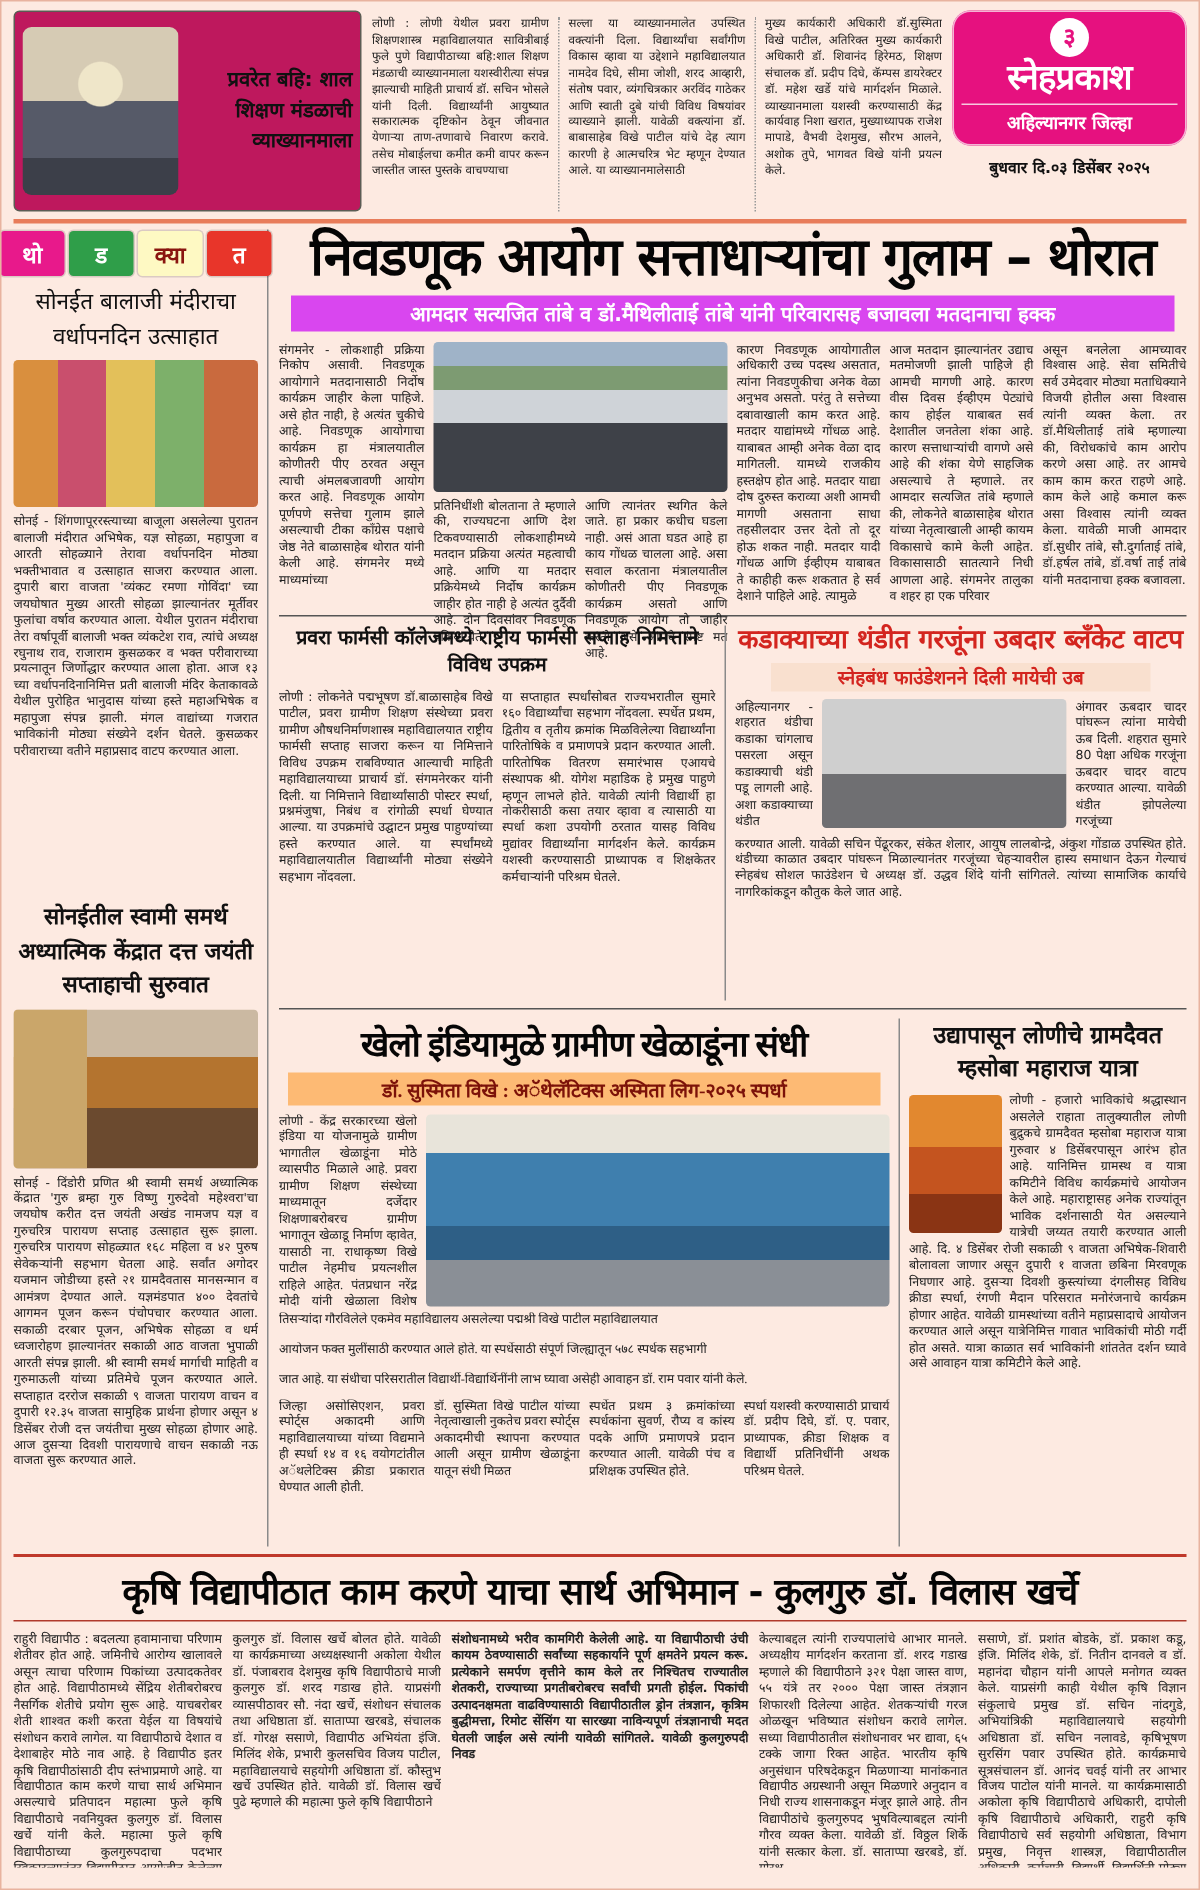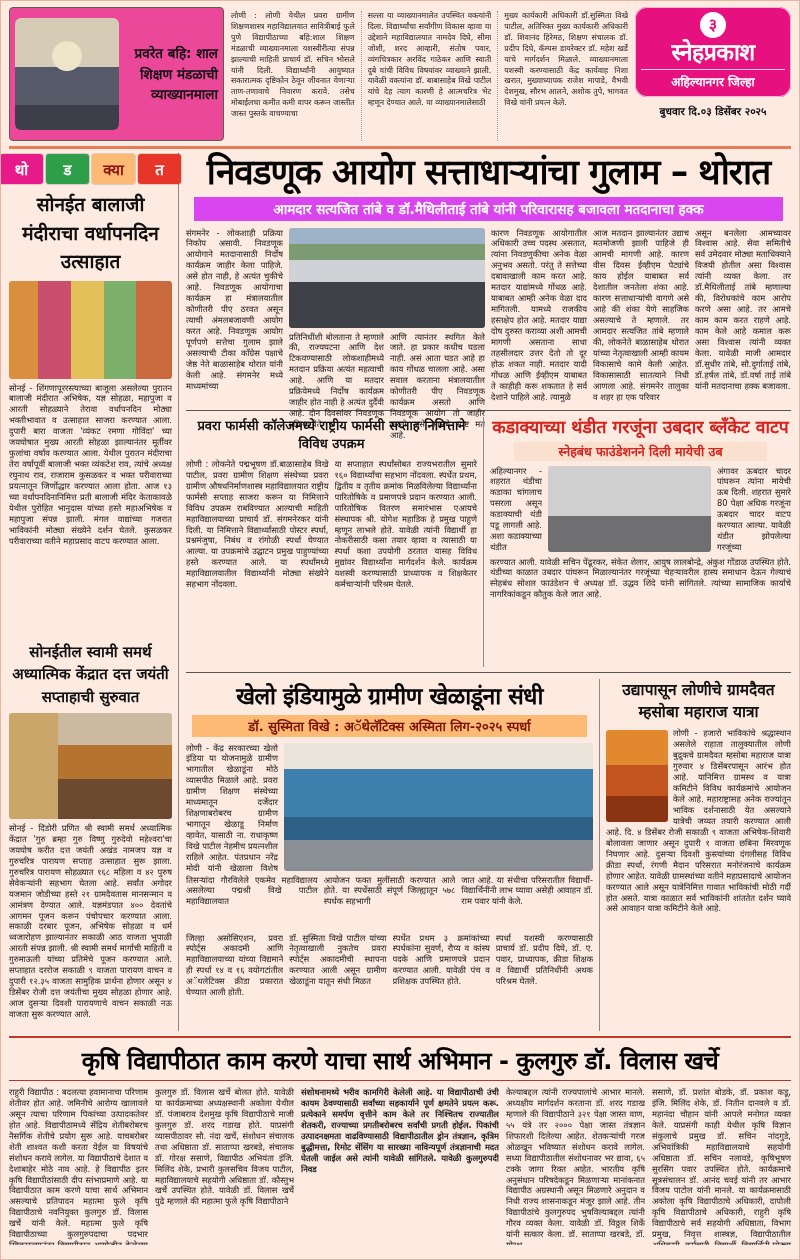--- a/index.html
+++ b/index.html
@@ -4,22 +4,22 @@
 <style>
   html,body{margin:0;padding:0;background:#efe6df;}
   body{font-family:"DejaVu Sans","Liberation Sans",sans-serif;color:#1c1c1c;}
   .page{position:relative;width:800px;height:1260px;margin:0 auto;box-sizing:border-box;
         padding:6px 8px;background:#fdeae1;overflow:hidden;border:1px solid #e8b39f;}
   
   .jtxt{text-align:justify;font-size:8.3px;line-height:1.32;color:#222;overflow:hidden;}
   .ph{border-radius:3px;background:#b8a89a;flex:none;}
   
   .top-band{display:flex;gap:7px;height:134px;border-bottom:3px solid #e87c5a;padding-bottom:5px;}
-  .lecture-box{width:215px;box-sizing:border-box;border:1.5px solid #5c5c54;border-radius:4px;
-               background:#ec4899;padding:5px;display:flex;gap:6px;align-items:center;}
+  .lecture-box{width:232px;box-sizing:border-box;border:1.5px solid #5c5c54;border-radius:4px;
+               background:#be185d;padding:5px;display:flex;gap:6px;align-items:center;}
   .ph-award{width:104px;height:112px;border-radius:6px;
      background:radial-gradient(circle at 50% 34%, #efe6c9 0 16%, rgba(0,0,0,0) 17%),
                 linear-gradient(180deg,#d6cbb4 0 44%,#565a68 44% 78%,#3c3f49 78% 100%);}
   .lecture-head{flex:1;font-weight:bold;font-size:13.5px;line-height:1.55;text-align:right;color:#111;}
   .top-cols{flex:1;display:flex;gap:6px;padding-top:4px;}
   .top-col{flex:1;font-size:7.8px;line-height:1.4;text-align:justify;overflow:hidden;}
   .top-col + .top-col{border-left:1px dotted #999;padding-left:6px;}
   .mast-wrap{width:156px;text-align:center;}
   .mast-box{background:#e6117f;border-radius:12px;padding:5px 6px 7px;box-shadow:0 0 0 1px #f3b4d4 inset;}
   .mast-circle{width:26px;height:26px;margin:0 auto 2px;background:#fff;border-radius:50%;
@@ -27,21 +27,21 @@
   .mast-title{color:#fff;font-weight:bold;font-size:23px;line-height:1.1;letter-spacing:-0.5px;}
   .mast-district{color:#fff;font-weight:bold;font-size:12px;border-top:1px solid #f7c9df;
                  margin-top:4px;padding-top:3px;}
   .date-line{font-weight:bold;font-size:10.5px;margin-top:7px;color:#111;}
   
   .main-row{display:flex;gap:7px;height:878px;margin-top:4px;}
   .sidebar{width:170px;box-sizing:border-box;border-right:1px solid #8a8a8a;padding-right:6px;}
   .logo-row{display:flex;gap:3px;justify-content:center;margin:1px 0 6px;}
   .logo-block{height:30px;min-width:33px;padding:0 5px;border-radius:3px;color:#fff;font-weight:bold;
               font-size:15px;display:flex;align-items:center;justify-content:center;box-shadow:0 0 0 1px #00000022;}
-  .side-head{font-size:19px;font-weight:bold;text-align:center;line-height:1.5;margin:3px 0 5px;color:#111;}
+  .side-head{font-size:15px;font-weight:normal;text-align:center;line-height:1.5;margin:3px 0 5px;color:#111;}
   .side-head2{font-size:15px;font-weight:bold;text-align:center;line-height:1.5;margin:6px 0 5px;color:#111;}
   .ph-temple1{height:98px;width:100%;
      background:linear-gradient(90deg,#d98f3e 0 18%,#c94f6d 18% 38%,#e3c05a 38% 58%,#7db06a 58% 78%,#c96a3e 78% 100%);}
   .ph-temple2{height:106px;width:100%;
      background:linear-gradient(90deg,#caa66a 0 30%,rgba(0,0,0,0) 30%),
                 linear-gradient(180deg,#cbb9a2 0 30%,#b4742f 30% 62%,#6b4a2f 62% 100%);}
   .side-body{height:252px;margin-top:4px;}
   .side-body2{height:262px;margin-top:4px;}
   
   .main-col{flex:1;display:flex;flex-direction:column;min-width:0;}
@@ -69,29 +69,29 @@
   .blanket-row{display:flex;gap:6px;height:86px;}
   .blanket-left{width:52px;flex:none;}
   .ph-blanket{flex:1;height:86px;
      background:linear-gradient(180deg,#cfcfcf 0 58%,#6f6f72 58% 100%),#ccc;}
   .blanket-right{width:74px;flex:none;}
   .blanket-cols{display:flex;gap:6px;margin-top:5px;height:108px;}
   .blanket-cols .jtxt{flex:1;}
   
   .band3{display:flex;margin-top:6px;flex:1;min-height:0;}
   .khelo{width:414px;box-sizing:border-box;border-right:1px solid #8a8a8a;padding-right:6px;
-         display:flex;flex-direction:column;}
+         display:flex;flex-direction:column;font-family:Liberation Serif, serif;}
   .khelo-head{font-size:23px;font-weight:bold;text-align:center;letter-spacing:-0.5px;color:#060606;}
   .khelo-sub{background:#fdba74;color:#7c1209;font-weight:bold;font-size:13px;text-align:center;
              margin:4px 6px 6px;padding:2px 0;}
   .khelo-row{display:flex;gap:6px;height:128px;}
   .khelo-col1{width:92px;flex:none;}
   .ph-khelo{flex:1;height:128px;
      background:linear-gradient(180deg,#e8e4da 0 20%,#3f7fae 20% 58%,#2e5f86 58% 76%,#8a8f96 76% 100%);}
-  .khelo-caps{display:flex;gap:6px;height:54px;margin-top:4px;}
+  .khelo-caps{display:flex;gap:6px;height:54px;margin-top:4px;flex-direction:column;}
   .khelo-caps .jtxt{flex:1;}
   .khelo-cols{display:flex;gap:6px;flex:1;margin-top:4px;min-height:0;}
   .khelo-cols .jtxt{flex:1;}
   .mhasoba{flex:1;box-sizing:border-box;padding-left:6px;min-width:0;display:flex;flex-direction:column;}
   .mhasoba-head{font-size:15.5px;font-weight:bold;text-align:center;line-height:1.45;color:#111;}
   .mhasoba-body{margin-top:5px;flex:1;}
   .ph-mhasoba{float:left;width:62px;height:92px;margin:2px 5px 2px 0;
      background:linear-gradient(180deg,#e2882f 0 38%,#c4541f 38% 72%,#8a3414 72% 100%);}
   
   .bottom-band{margin-top:5px;border-top:2px solid #c0392b;}
@@ -128,21 +128,21 @@
       <div class="date-line">बुधवार दि.०३ डिसेंबर २०२५</div>
     </div>
   </div>
 
   <div class="main-row">
 
     <div class="sidebar">
       <div class="logo-row">
         <span class="logo-block" style="background: rgb(232, 25, 139); color: rgb(255, 255, 255);">थो</span>
         <span class="logo-block" style="background: rgb(47, 158, 73); color: rgb(255, 255, 255);">ड</span>
-        <span class="logo-block" style="background: #fdba74; color: rgb(138, 21, 16);">क्या</span>
+        <span class="logo-block" style="background: #fef9c3; color: rgb(138, 21, 16);">क्या</span>
         <span class="logo-block" style="background: rgb(232, 53, 42); color: rgb(255, 255, 255);">त</span>
       </div>
       <div class="side-head">सोनईत बालाजी मंदीराचा वर्धापनदिन उत्साहात</div>
       <div class="ph ph-temple1"></div>
       <div class="jtxt side-body">सोनई - शिंगणापूररस्त्याच्या बाजूला असलेल्या पुरातन बालाजी मंदीरात अभिषेक, यज्ञ सोहळा, महापुजा व आरती सोहळ्याने तेरावा वर्धापनदिन मोठ्या भक्तीभावात व उत्साहात साजरा करण्यात आला. दुपारी बारा वाजता 'व्यंकट रमणा गोविंदा' च्या जयघोषात मुख्य आरती सोहळा झाल्यानंतर मूर्तीवर फुलांचा वर्षाव करण्यात आला. येथील पुरातन मंदीराचा तेरा वर्षापूर्वी बालाजी भक्त व्यंकटेश राव, त्यांचे अध्यक्ष रघुनाथ राव, राजाराम कुसळकर व भक्त परीवाराच्या प्रयत्नातून जिर्णोद्धार करण्यात आला होता. आज १३ च्या वर्धापनदिनानिमित्त प्रती बालाजी मंदिर केताकावळे येथील पुरोहित भानुदास यांच्या हस्ते महाअभिषेक व महापुजा संपन्न झाली. मंगल वाद्यांच्या गजरात भाविकांनी मोठ्या संख्येने दर्शन घेतले. कुसळकर परीवाराच्या वतीने महाप्रसाद वाटप करण्यात आला.</div>
       <div class="side-head2">सोनईतील स्वामी समर्थ अध्यात्मिक केंद्रात दत्त जयंती सप्ताहाची सुरुवात</div>
       <div class="ph ph-temple2"></div>
       <div class="jtxt side-body2">सोनई - दिंडोरी प्रणित श्री स्वामी समर्थ अध्यात्मिक केंद्रात 'गुरु ब्रम्हा गुरु विष्णु गुरुदेवो महेश्वरा'चा जयघोष करीत दत्त जयंती अखंड नामजप यज्ञ व गुरुचरित्र पारायण सप्ताह उत्साहात सुरू झाला. गुरुचरित्र पारायण सोहळ्यात १६८ महिला व ४२ पुरुष सेवेकऱ्यांनी सहभाग घेतला आहे. सर्वांत अगोदर यजमान जोडीच्या हस्ते २१ ग्रामदैवतास मानसन्मान व आमंत्रण देण्यात आले. यज्ञमंडपात ४०० देवतांचे आगमन पूजन करून पंचोपचार करण्यात आला. सकाळी दरबार पूजन, अभिषेक सोहळा व धर्म ध्वजारोहण झाल्यानंतर सकाळी आठ वाजता भुपाळी आरती संपन्न झाली. श्री स्वामी समर्थ मार्गाची माहिती व गुरुमाऊली यांच्या प्रतिमेचे पूजन करण्यात आले. सप्ताहात दररोज सकाळी ९ वाजता पारायण वाचन व दुपारी १२.३५ वाजता सामुहिक प्रार्थना होणार असून ४ डिसेंबर रोजी दत्त जयंतीचा मुख्य सोहळा होणार आहे. आज दुसऱ्या दिवशी पारायणाचे वाचन सकाळी नऊ वाजता सुरू करण्यात आले.</div>
     </div>
 

